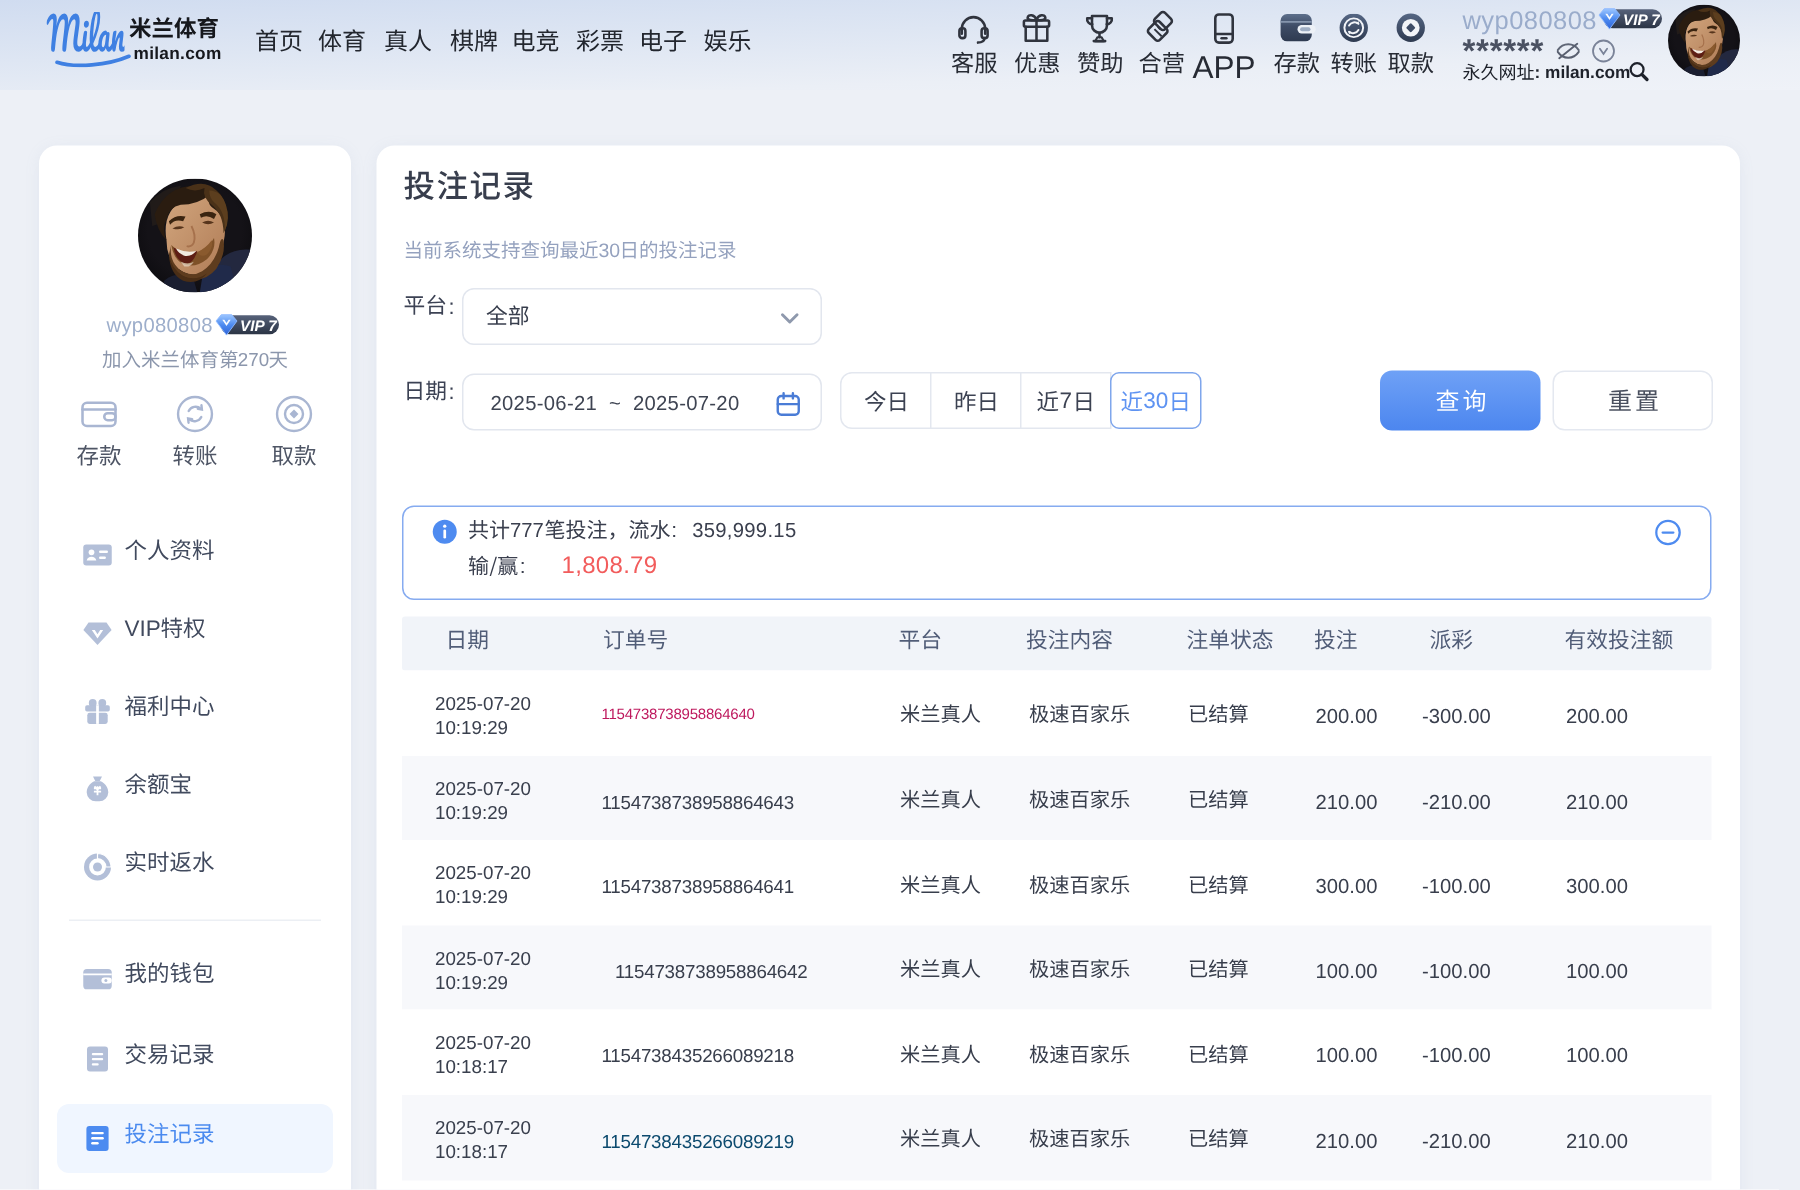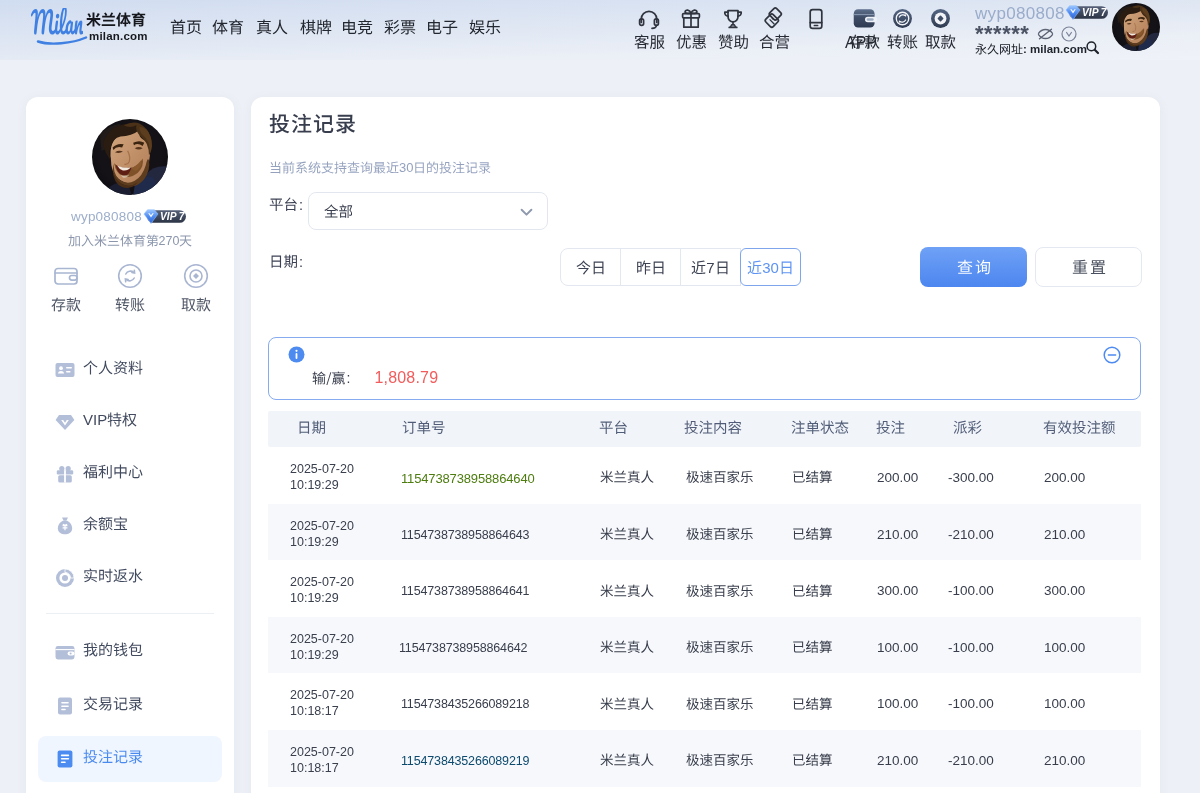--- a/index.html
+++ b/index.html
@@ -293,21 +293,21 @@
         <g fill="#272B34">
           <use href="#r5408" x="0"></use>
           <use href="#r8425" x="1000"></use>
         </g>
       </svg></div>
     <div class="ab" style="left:803.0px;top:6px;width:26px;height:26px"><svg width="26" height="26" viewBox="0 0 26 26" fill="none" stroke="#30343E" stroke-width="1.7" stroke-linejoin="round" stroke-linecap="round">
 <rect x="7.2" y="3.6" width="11.6" height="18.8" rx="2.4"></rect>
 <path d="M7.2 16.6 h11.6"></path>
 <path d="M11.4 19.5 h3.2"></path>
 </svg></div>
-    <div class="ab" style="left:830px;top:34px;width:62px;text-align:center;font-size:16px;color:#272B34">APP</div>
+    <div class="ab" style="left:785px;top:34px;width:62px;text-align:center;font-size:21px;color:#272B34">APP</div>
     <div class="ab" style="left:852px;top:5px;width:26px;height:26px"><svg width="26" height="26" viewBox="0 0 30 30">
 <defs>
           <linearGradient id="wg" x1="0" y1="0" x2="0" y2="1">
             <stop offset="0" stop-color="#5D6F8B"></stop>
             <stop offset=".45" stop-color="#3E4C66"></stop>
             <stop offset="1" stop-color="#2E3A50"></stop>
           </linearGradient>
         </defs>
 <rect x="2" y="5" width="24" height="21" rx="5" fill="url(#wg)"></rect>
 <path d="M2 11 h24" stroke="#8494AC" stroke-width="1.4"></path>
@@ -633,20 +633,27 @@
       <svg class="ab" style="right:14px;top:15px" width="13" height="9" viewBox="0 0 12 8" fill="none" stroke="#8F99AD" stroke-width="1.8" stroke-linecap="round" stroke-linejoin="round">
         <path d="M1.5 1.5 L6 6 L10.5 1.5"></path>
       </svg>
     </div>
     <div class="ab" style="left:18px;top:156px;white-space:nowrap"><svg class="z" style="width:29.0px;height:14.5px;" viewBox="0 -880 2000 1000">
         <g fill="#3C4254">
           <use href="#r65E5" x="0"></use>
           <use href="#r671F" x="1000"></use>
         </g>
       </svg><span style="font-size:14.5px;color:#3C4254;margin-left:1px;margin-right:7px;font-family:'Liberation Sans',sans-serif">:</span></div>
+    <div class="ab" style="left:57px;top:152px;width:240px;height:38px;background:#fff;border:1px solid #E2E6EE;border-radius:8px">
+      <div class="ab" style="left:18px;top:11px;font-size:13.5px;color:#3E4452;letter-spacing:.2px">2025-06-21&nbsp; ~ &nbsp;2025-07-20</div>
+      <div class="ab" style="right:13px;top:11px"><svg width="17" height="17" viewBox="0 0 17 17" fill="none" stroke="#4A7CD6" stroke-width="1.6" stroke-linecap="round" stroke-linejoin="round">
+<rect x="1.5" y="3" width="14" height="12.5" rx="2.4"></rect>
+<path d="M5.4 1.2 v3.4 M11.6 1.2 v3.4 M1.5 8.4 h14"></path>
+</svg></div>
+    </div>
     <div class="ab" style="left:309px;top:151px;width:61px;height:38px;background:#fff;border:1px solid #E3E7EF;border-radius:8px 0 0 8px;display:flex;align-items:center;justify-content:center;white-space:nowrap">
       <svg class="z" style="width:30.0px;height:15.0px;" viewBox="0 -880 2000 1000">
         <g fill="#3C4252">
           <use href="#r4ECA" x="0"></use>
           <use href="#r65E5" x="1000"></use>
         </g>
       </svg>
     </div>
     <div class="ab" style="left:369px;top:151px;width:61px;height:38px;background:#fff;border:1px solid #E3E7EF;display:flex;align-items:center;justify-content:center;white-space:nowrap">
       <svg class="z" style="width:30.0px;height:15.0px;" viewBox="0 -880 2000 1000">
@@ -697,20 +704,35 @@
           <use href="#r7F6E" x="1125"></use>
         </g>
       </svg>
     </div>
     <div class="ab" style="left:17px;top:240px;width:873px;height:63px;background:#fff;border:1.5px solid #86ABF0;border-radius:8px">
       <div class="ab" style="left:19px;top:8px;width:17px;height:17px"><svg width="17" height="17" viewBox="0 0 17 17">
           <circle cx="8.5" cy="8.5" r="8" fill="#4E8BF0"></circle>
 <rect x="7.6" y="7" width="1.8" height="6" rx=".9" fill="#fff"></rect>
           <circle cx="8.5" cy="4.8" r="1.1" fill="#fff"></circle>
         </svg></div>
+      <div class="ab" style="left:43px;top:7px;white-space:nowrap"><svg class="z" style="width:28.0px;height:14.0px;" viewBox="0 -880 2000 1000">
+          <g fill="#3A3F4E">
+            <use href="#r5171" x="0"></use>
+            <use href="#r8BA1" x="1000"></use>
+          </g>
+        </svg><span style="font-size:13.5px;color:#3A3F4E">777</span><svg class="z" style="width:84.0px;height:14.0px;" viewBox="0 -880 6000 1000">
+          <g fill="#3A3F4E">
+            <use href="#r7B14" x="0"></use>
+            <use href="#r6295" x="1000"></use>
+            <use href="#r6CE8" x="2000"></use>
+            <use href="#rFF0C" x="3000"></use>
+            <use href="#r6D41" x="4000"></use>
+            <use href="#r6C34" x="5000"></use>
+          </g>
+        </svg><span style="font-size:14px;color:#3A3F4E;margin-left:1px;margin-right:10px;font-family:'Liberation Sans',sans-serif">:</span><span style="font-size:13.5px;color:#3A3F4E;letter-spacing:.2px">359,999.15</span></div>
       <div class="ab" style="left:43px;top:31px;white-space:nowrap"><svg class="z" style="width:33.5px;height:14.0px;" viewBox="0 -880 2392 1000">
           <g fill="#3A3F4E">
             <use href="#r8F93" x="0"></use>
             <use href="#r2F" x="1000"></use>
             <use href="#r8D62" x="1392"></use>
           </g>
         </svg><span style="font-size:14px;color:#3A3F4E;margin-left:1px;margin-right:24px;font-family:'Liberation Sans',sans-serif">:</span><span style="font-size:16px;color:#F25C5C;letter-spacing:.2px">1,808.79</span></div>
       <div class="ab" style="right:19px;top:8px;width:18px;height:18px"><svg width="18" height="18" viewBox="0 0 18 18" fill="none" stroke="#4E8BF0" stroke-width="1.5">
           <circle cx="9" cy="9" r="7.8"></circle>
           <path d="M5.4 9 h7.2" stroke-linecap="round"></path>
@@ -769,21 +791,21 @@
             <use href="#r6709" x="0"></use>
             <use href="#r6548" x="1000"></use>
             <use href="#r6295" x="2000"></use>
             <use href="#r6CE8" x="3000"></use>
             <use href="#r989D" x="4000"></use>
           </g>
         </svg></div>
     </div>
     <div class="ab" style="left:17px;top:350.0px;width:873px;height:56.6px;background:#FFFFFF">
       <div class="ab" style="left:22px;top:14px;font-size:12.5px;color:#3A404E;line-height:16px">2025-07-20<br>10:19:29</div>
-      <div class="ab" style="left:133px;top:24px;font-size:13px;color:#4d7c0f;letter-spacing:-0.15px">1154738738958864640</div>
+      <div class="ab" style="left:133px;top:24px;font-size:10px;color:#be185d;letter-spacing:-0.15px">1154738738958864640</div>
       <div class="ab" style="left:332px;top:21px;white-space:nowrap"><svg class="z" style="width:54.0px;height:13.5px;" viewBox="0 -880 4000 1000">
           <g fill="#383E4C">
             <use href="#r7C73" x="0"></use>
             <use href="#r5170" x="1000"></use>
             <use href="#r771F" x="2000"></use>
             <use href="#r4EBA" x="3000"></use>
           </g>
         </svg></div>
       <div class="ab" style="left:418px;top:21px;white-space:nowrap"><svg class="z" style="width:67.5px;height:13.5px;" viewBox="0 -880 5000 1000">
           <g fill="#383E4C">
@@ -862,21 +884,21 @@
             <use href="#r7ED3" x="1000"></use>
             <use href="#r7B97" x="2000"></use>
           </g>
         </svg></div>
       <div class="ab" style="left:609px;top:23px;font-size:13.5px;color:#383E4C">300.00</div>
       <div class="ab" style="left:680px;top:23px;font-size:13.5px;color:#383E4C">-100.00</div>
       <div class="ab" style="left:776px;top:23px;font-size:13.5px;color:#383E4C">300.00</div>
     </div>
     <div class="ab" style="left:17px;top:519.8px;width:873px;height:56.6px;background:#F7F8FB">
       <div class="ab" style="left:22px;top:14px;font-size:12.5px;color:#3A404E;line-height:16px">2025-07-20<br>10:19:29</div>
-      <div class="ab" style="left:131px;top:24px;font-size:12.5px;color:#383E4C;letter-spacing:-0.15px">1154738738958864642</div>
+      <div class="ab" style="left:142px;top:24px;font-size:12.5px;color:#383E4C;letter-spacing:-0.15px">1154738738958864642</div>
       <div class="ab" style="left:332px;top:21px;white-space:nowrap"><svg class="z" style="width:54.0px;height:13.5px;" viewBox="0 -880 4000 1000">
           <g fill="#383E4C">
             <use href="#r7C73" x="0"></use>
             <use href="#r5170" x="1000"></use>
             <use href="#r771F" x="2000"></use>
             <use href="#r4EBA" x="3000"></use>
           </g>
         </svg></div>
       <div class="ab" style="left:418px;top:21px;white-space:nowrap"><svg class="z" style="width:67.5px;height:13.5px;" viewBox="0 -880 5000 1000">
           <g fill="#383E4C">

